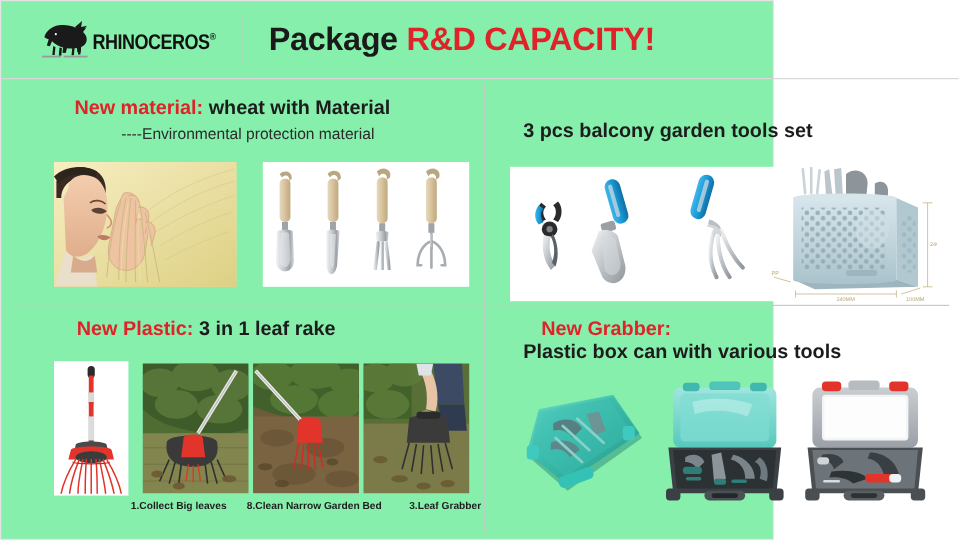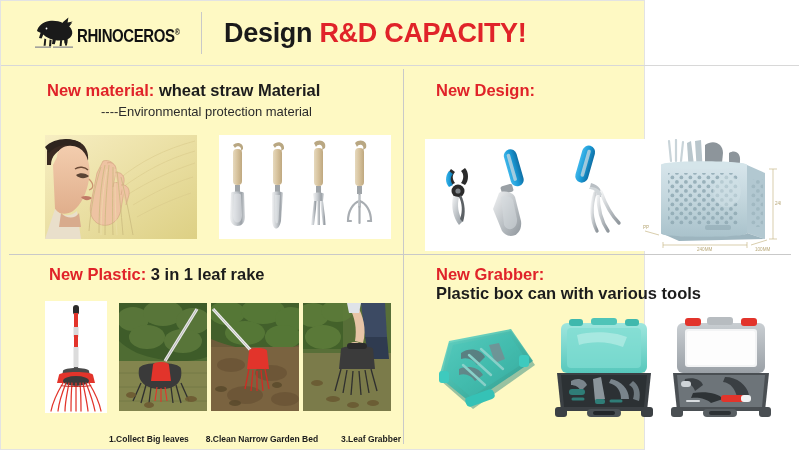--- a/index.html
+++ b/index.html
@@ -6,21 +6,21 @@
   body{
     width:800px;height:450px;overflow:hidden;
     background:#ffffff;
     font-family:"Liberation Sans", sans-serif;
     -webkit-font-smoothing:antialiased;
   }
   .slide{
     position:relative;width:645px;height:450px;
     box-sizing:border-box;
     border:1px solid #e3e3e3;
-    background:#fef9c3;
+    background:#86efac;
   }
 
   
   .header{
     position:absolute;left:0;top:0;width:798px;height:64px;
     border-bottom:1px solid #d8d8d8;
     display:flex;align-items:center;
   }
   .logo-wrap{
     display:flex;align-items:center;
@@ -58,21 +58,21 @@
   .quad{position:absolute;box-sizing:border-box;}
   .q-tl{left:0;top:64px;width:402px;height:189px;}
   .q-tr{left:403px;top:64px;width:397px;height:189px;}
   .q-bl{left:0;top:254px;width:402px;height:195px;}
   .q-br{left:403px;top:254px;width:397px;height:195px;}
 
   .head-line{
     font-size:16.5px;font-weight:bold;color:#1c1c1c;
     line-height:1.15;white-space:nowrap;
   }
-  .head-line .red{color:#e02329;}
+  .head-line .red{color:#e02329;margin-left:15px;}
   .head-sub{
     font-size:13px;color:#2b2b2b;font-weight:normal;
     line-height:1.2;white-space:nowrap;
   }
 
   .tl-head{margin:16px 0 0 46px;}
   .tl-sub{margin:4px 0 0 100px;}
   .tr-head{margin:16px 0 0 32px;}
   .bl-head{margin:10px 0 0 48px;}
   .br-head{margin:10px 0 0 32px;}
@@ -98,21 +98,21 @@
   
   .rake-prod{left:44px;top:300px;width:62px;height:112px;background:#fff;}
   .ph1{left:118px;top:302px;width:88px;height:108px;}
   .ph2{left:210px;top:302px;width:88px;height:108px;}
   .ph3{left:302px;top:302px;width:88px;height:108px;}
   .grassphoto{
     background:
       linear-gradient(180deg,#4d6b32 0%,#3f5d2a 30%,#6f7a4a 55%,#8d8456 78%,#7d7748 100%);
   }
   .caption-row{
-    position:absolute;left:108px;top:430px;width:292px;height:16px;
+    position:absolute;left:108px;top:412px;width:292px;height:16px;
     display:flex;align-items:center;
   }
   .caption{
     font-size:8.5px;font-weight:bold;color:#1d1d1d;white-space:nowrap;
   }
   .cap1{width:100px;}
   .cap2{width:110px;}
   .cap3{width:82px;text-align:right;padding-left:6px;}
 
   
@@ -150,30 +150,30 @@
             <rect x="22" y="30.4" width="20" height="1.5"></rect>
           </g>
         </svg>
       </span>
       <span class="logo-text"><span>RHINOCEROS</span><span class="logo-reg">®</span></span>
     </div>
 
     <div class="header-sep"></div>
 
     <div class="header-title">
-      <span>Design </span><span class="accent">R&amp;D CAPACITY!</span>
+      <span>Package </span><span class="accent">R&amp;D CAPACITY!</span>
     </div>
   </div>
 
   <div class="v-divider"></div>
   <div class="h-divider"></div>
 
   <div class="quad q-tl">
     <div class="head-line tl-head">
-      <span class="red">New material:</span><span> wheat straw Material</span>
+      <span class="red">New material:</span><span> wheat with Material</span>
     </div>
     <div class="head-sub tl-sub">----Environmental protection material</div>
   </div>
 
   <div class="img photo-wheat">
     <svg class="wheat-strands" width="152" height="104" viewBox="0 0 152 104" aria-hidden="true">
       <defs>
         <linearGradient id="fieldg" x1="0" y1="0" x2="1" y2="1">
           <stop offset="0" stop-color="#f7eec2"></stop>
           <stop offset="1" stop-color="#ddd084"></stop>
@@ -284,21 +284,22 @@
         </g>
         <g stroke="#d4d8db" stroke-width="0.9" fill="none">
           <path d="M20 60 L20 71"></path>
         </g>
       </g>
     </svg>
   </div>
 
   <div class="quad q-tr">
     <div class="head-line tr-head">
-      <span class="red">New Design:</span><br>
+      <br>
+      <span>3 pcs balcony garden tools set</span>
     </div>
   </div>
 
   <div class="img tools-blue">
     <svg width="356" height="112" viewBox="0 0 356 112" aria-hidden="true">
       <defs>
         <linearGradient id="blueH" x1="0" y1="0" x2="1" y2="0">
           <stop offset="0" stop-color="#3fb6ea"></stop>
           <stop offset="0.5" stop-color="#1a9ad6"></stop>
           <stop offset="1" stop-color="#0f6fa5"></stop>

